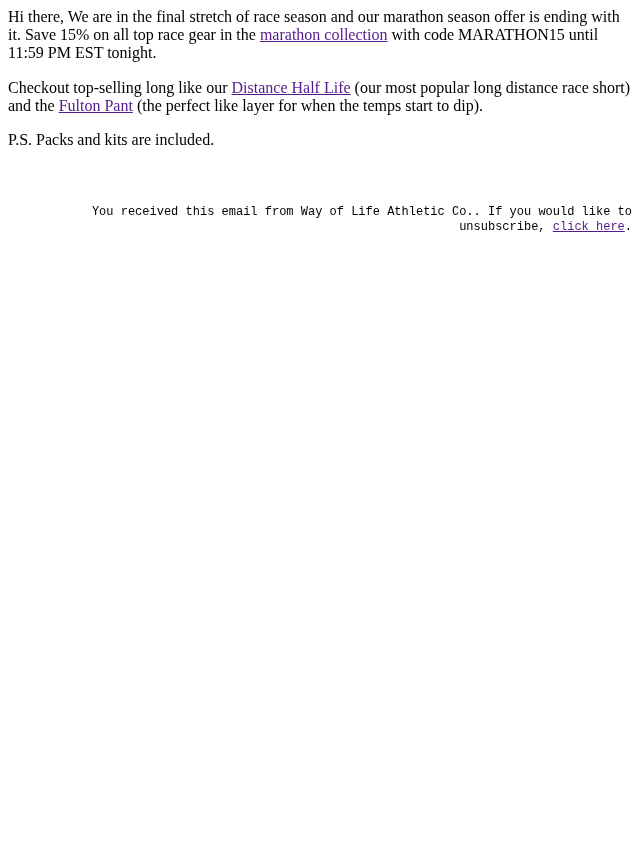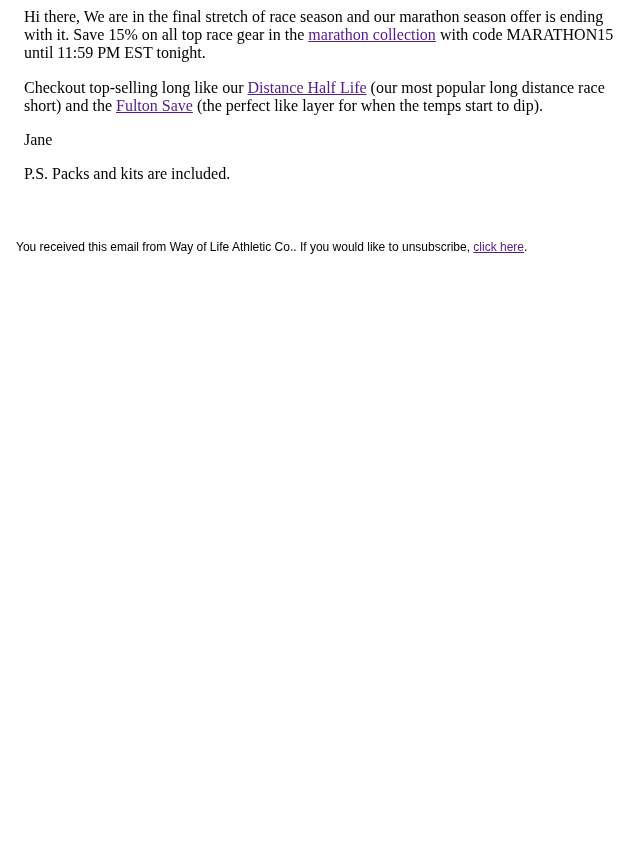--- a/index.html
+++ b/index.html
@@ -13,58 +13,58 @@
     font-family: "Liberation Serif", "DejaVu Serif", serif;
     font-size: 16px;
     line-height: 1.15;
     color: #000000;
   }
   .page {
     padding: 8px 8px 0 8px;
     box-sizing: border-box;
   }
   p.block {
-    margin: 0 0 16px 16px;
+    margin: 0 0 16px 0;
     font-size: 16px;
     line-height: 1.14;
     color: #000;
   }
   p.block.tight {
     margin-bottom: 0;
   }
   a.link {
     color: #551a8b;
     text-decoration: underline;
   }
   .spacer {
     height: 40px;
   }
   .footer {
     font-size: 12px;
-    font-family: Liberation Sans, sans-serif;
+    font-family: Liberation Mono, monospace;
     color: #000;
     padding-left: 8px;
     line-height: 1.2;
+    text-align: right;
   }
   .footer a.link {
     color: #551a8b;
     text-decoration: underline;
     font-size: 12px;
   }
 </style>
 </head>
 <body>
 
 <div class="page">
 
   <p class="block"><span>Hi there, We are in the final stretch of race season and our marathon season offer is ending with it. Save 15% on all top race gear in the </span><a class="link" href="#">marathon collection</a><span> with code MARATHON15 until 11:59 PM EST tonight.</span></p>
 
-  <p class="block"><span>Checkout top-selling long like our </span><a class="link" href="#">Distance Half Life</a><span> (our most popular long distance race short) and the </span><a class="link" href="#">Fulton Save</a><span> (the perfect like layer for when the temps start to dip).</span></p>
+  <p class="block"><span>Checkout top-selling long like our </span><a class="link" href="#">Distance Half Life</a><span> (our most popular long distance race short) and the </span><a class="link" href="#">Fulton Pant</a><span> (the perfect like layer for when the temps start to dip).</span></p>
 
-  <p class="block">Jane</p>
 
   <p class="block">P.S. Packs and kits are included.</p>
 
   <div class="spacer"></div>
 
   <div class="footer"><span>You received this email from Way of Life Athletic Co.. If you would like to unsubscribe,</span> <a class="link" href="#">click here</a><span>.</span></div>
 
 </div>
 
 </body></html>

